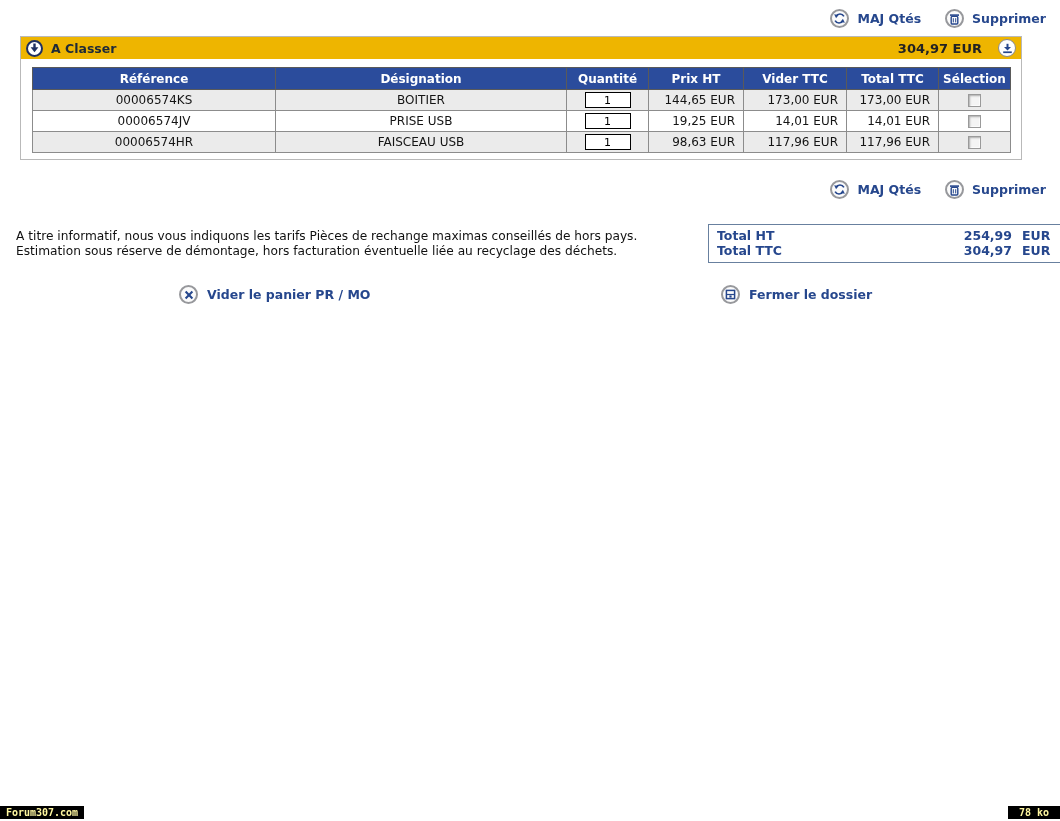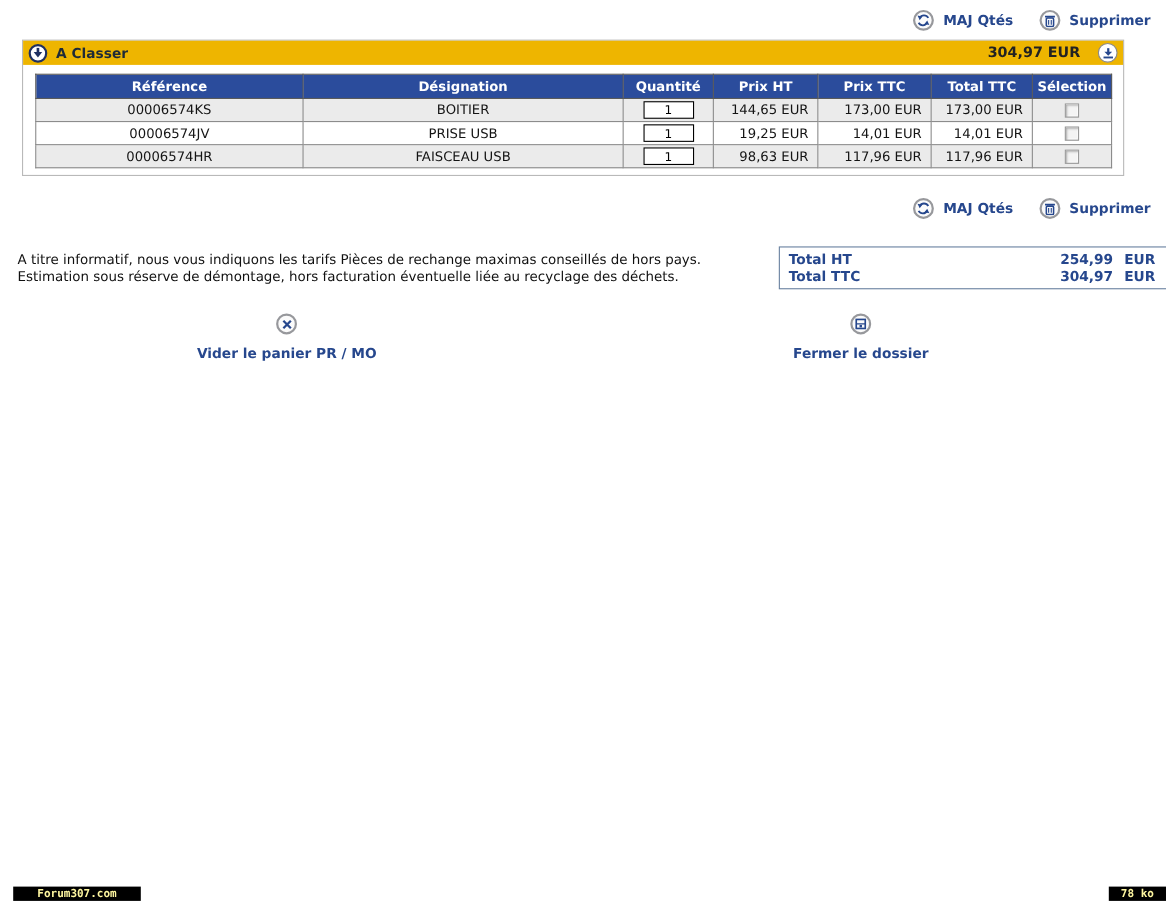--- a/index.html
+++ b/index.html
@@ -63,32 +63,32 @@
   .info { position:absolute; left:16px; top:229px; font-size:12.2px; color:#101010; line-height:14.5px; width:650px; }
   .totals {
     position:absolute; left:708px; top:224px; width:353px;
     border:1px solid #68809f; background:#fff; padding:3px 8px 4px 8px;
   }
   .totals-row { display:flex; align-items:center; line-height:15px; color:#26478d; font-weight:bold; font-size:12.5px; }
   .totals-label { flex:1; }
   .totals-cur { margin-left:10px; width:30px; text-align:left; }
 
   
-  .action-link { position:absolute; top:285px; display:flex; align-items:center; gap:9px; cursor:pointer;flex-direction:column; }
+  .action-link { position:absolute; top:285px; display:flex; align-items:center; gap:9px; cursor:pointer; }
   .action-vider { left:179px; }
   .action-fermer { left:721px; }
   .action-label { color:#26478d; font-weight:bold; font-size:12.5px; }
 
   
   .status-seg {
     position:absolute; top:806px; height:13px; background:#000;
     color:#fff7a0; font-family:"DejaVu Sans Mono","Liberation Mono",monospace;
     font-size:10px; font-weight:bold; line-height:13px; text-align:center;
   }
-  .status-left { left:12px; width:116px; }
+  .status-left { left:0; width:84px; }
   .status-right { left:1008px; width:52px; }
 
   svg { display:block; }
 </style>
 </head>
 <body>
 
 <div class="toolbar toolbar-top">
   <div class="tool">
     <span class="ci">
@@ -142,21 +142,21 @@
         <col style="width:103px">
         <col style="width:92px">
         <col style="width:72px">
     </colgroup>
     <thead>
       <tr>
         <th>Référence</th>
         <th>Désignation</th>
         <th>Quantité</th>
         <th>Prix HT</th>
-        <th>Prix TTC</th>
+        <th>Vider TTC</th>
         <th>Total TTC</th>
         <th>Sélection</th>
       </tr>
     </thead>
     <tbody>
       <tr class="alt">
         <td class="c">00006574KS</td>
         <td class="c">BOITIER</td>
         <td class="c">
             <input class="qty-input" type="text" value="1" style="">

